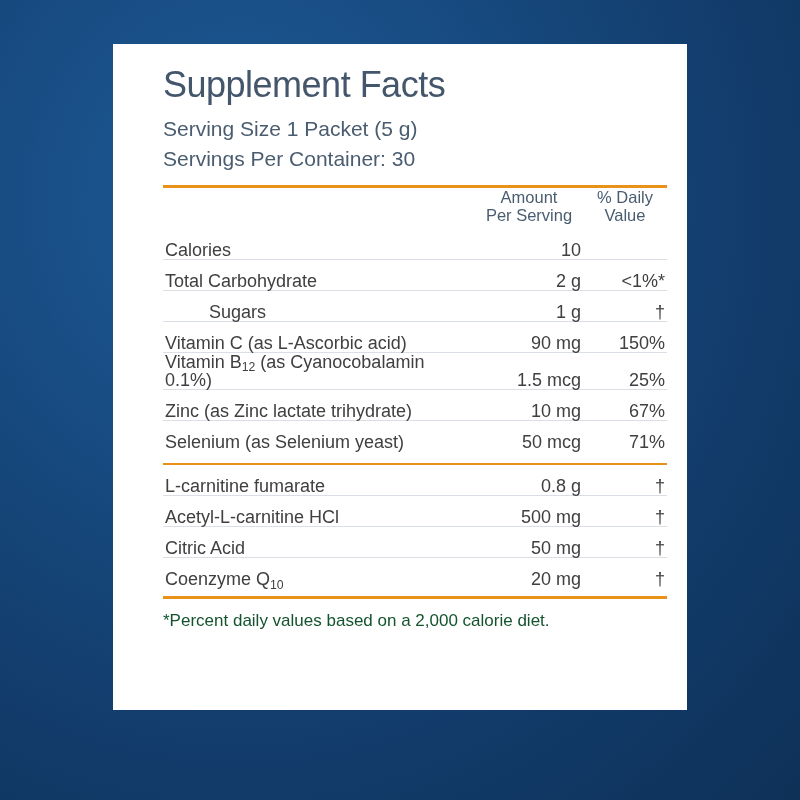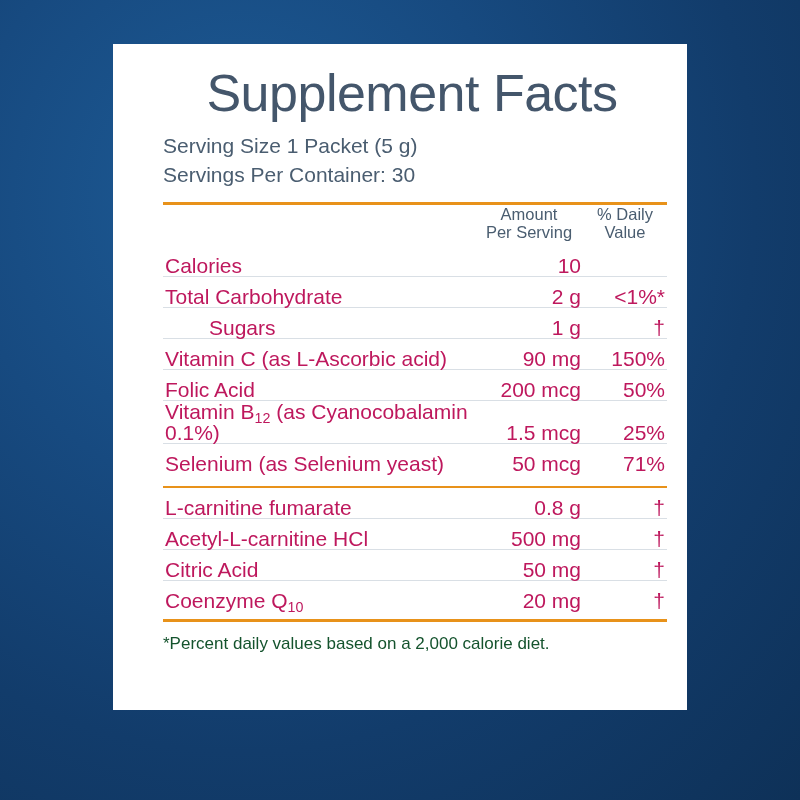--- a/index.html
+++ b/index.html
@@ -23,27 +23,26 @@
     position: absolute;
     left: 113px;
     top: 44px;
     width: 574px;
     height: 666px;
     background: #ffffff;
     box-sizing: border-box;
     padding: 18px 26px 10px 26px;
   }
   .sf-title {
-    font-size: 52px;
+    font-size: 36px;
     color: #44566b;
     letter-spacing: -0.5px;
     line-height: 1.05;
     margin: 4px 0 10px 24px;
     font-weight: normal;
-    text-align: center;
   }
   .serving-lines {
     margin-left: 24px;
     color: #4a5d70;
     font-size: 21px;
     line-height: 1.42;
   }
   .rule-thick {
     height: 2.5px;
     background: #e8921a;
@@ -72,25 +71,25 @@
     padding-bottom: 4px;
   }
   .hdr-row th.label-col {
     text-align: left;
   }
   .col-name { width: 312px; }
   .col-amt  { width: 108px; }
   .col-dv   { width: 84px; }
 
   .trow td {
-    font-size: 21px;
+    font-size: 18px;
     line-height: 1.0;
     height: 30px;
     border-top: 1px solid #d9dfe5;
-    color: #be185d;
+    color: #404040;
   }
   .trow.first td { border-top: none; }
   .trow td.name { text-align: left; padding-left: 2px; }
   .trow td.amt { text-align: right; padding-right: 2px;}
   .trow td.dv  { text-align: right; padding-right: 2px;}
   .indent { padding-left: 46px !important; }
   sub {
     font-size: 0.68em;
     vertical-align: baseline;
     position: relative;
@@ -164,28 +163,28 @@
           <td class="name indent">Sugars</td>
           <td class="amt">1 g</td>
           <td class="dv">†</td>
         </tr>
         <tr class="trow">
           <td class="name">Vitamin C (as L-Ascorbic acid)</td>
           <td class="amt">90 mg</td>
           <td class="dv">150%</td>
         </tr>
         <tr class="trow">
-          <td class="name">Folic Acid</td>
-          <td class="amt">200 mcg</td>
-          <td class="dv">50%</td>
-        </tr>
-        <tr class="trow">
           <td class="name">Vitamin B<sub>12</sub> (as Cyanocobalamin 0.1%)</td>
           <td class="amt">1.5 mcg</td>
           <td class="dv">25%</td>
+        </tr>
+        <tr class="trow">
+          <td class="name">Zinc (as Zinc lactate trihydrate)</td>
+          <td class="amt">10 mg</td>
+          <td class="dv">67%</td>
         </tr>
         <tr class="trow">
           <td class="name">Selenium (as Selenium yeast)</td>
           <td class="amt">50 mcg</td>
           <td class="dv">71%</td>
         </tr>
       </tbody>
     </table>
 
     <div class="rule-thick"></div>

